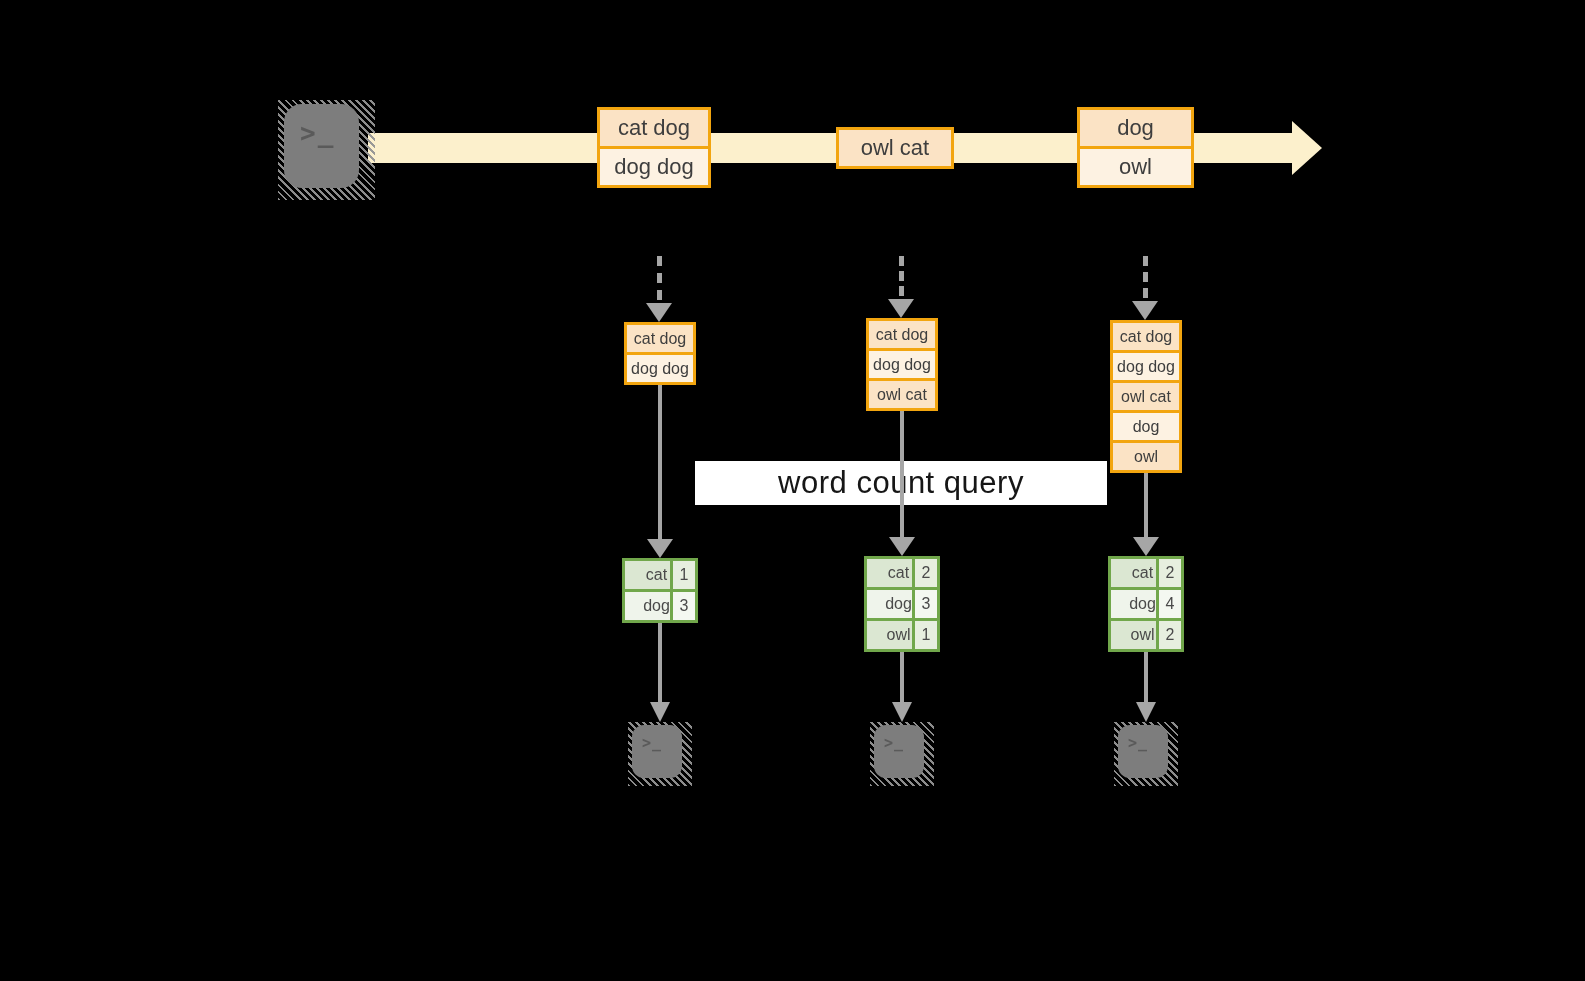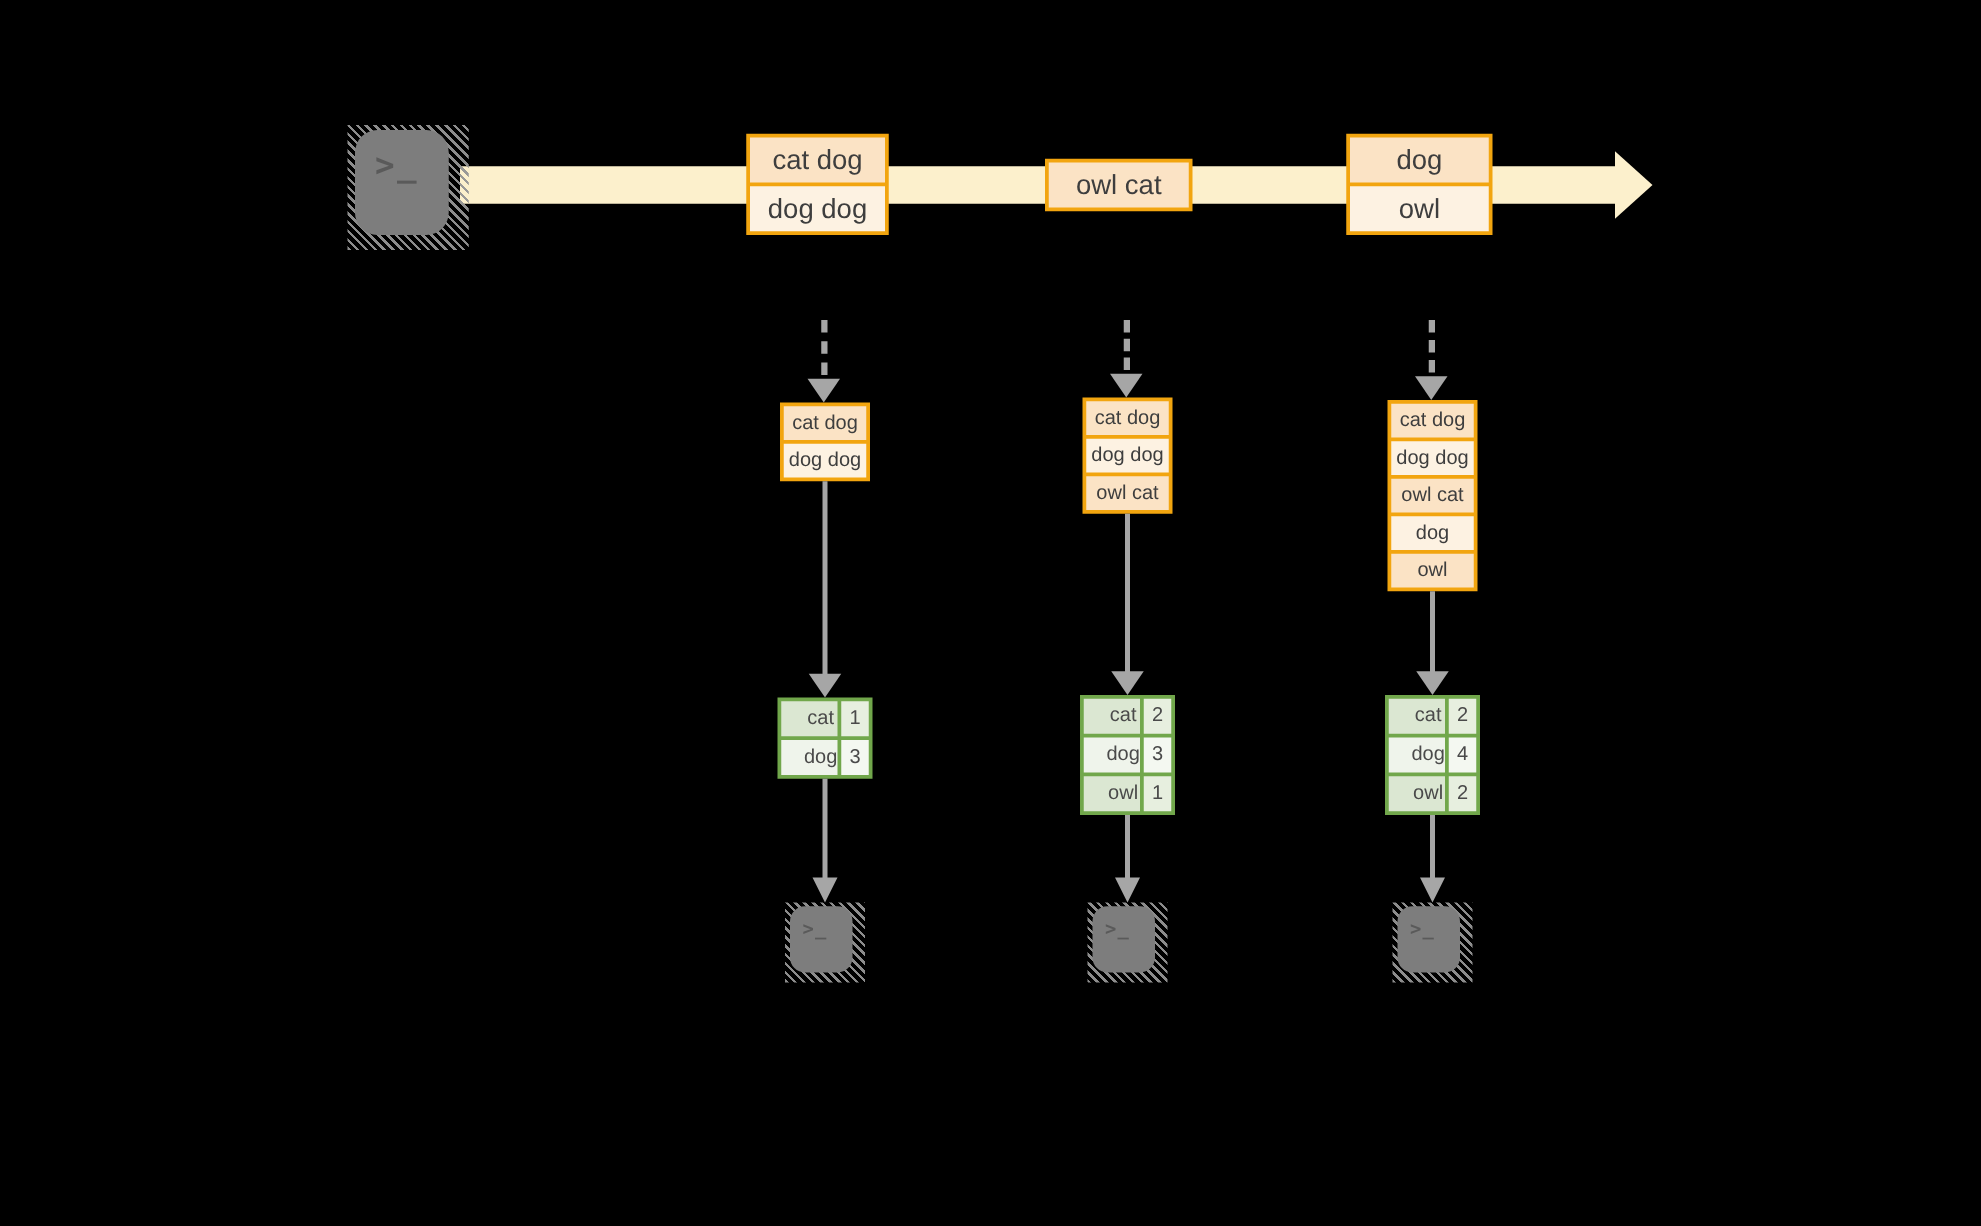--- a/index.html
+++ b/index.html
@@ -126,20 +126,23 @@
     <div class="cell">owl</div>
   </div>
 
   <div class="vline" id="ml1"></div>
   <div class="ahead mid" id="mh1"></div>
   <div class="vline" id="ml2"></div>
   <div class="ahead mid" id="mh2"></div>
   <div class="vline" id="ml3"></div>
   <div class="ahead mid" id="mh3"></div>
 
+  <div class="qband">
+    <span>word count query</span>
+  </div>
 
   <div class="gtable" id="gt1">
     <div class="row">
       <div class="w">cat</div>
       <div class="c">1</div>
     </div>
     <div class="row">
       <div class="w">dog</div>
       <div class="c">3</div>
     </div>

